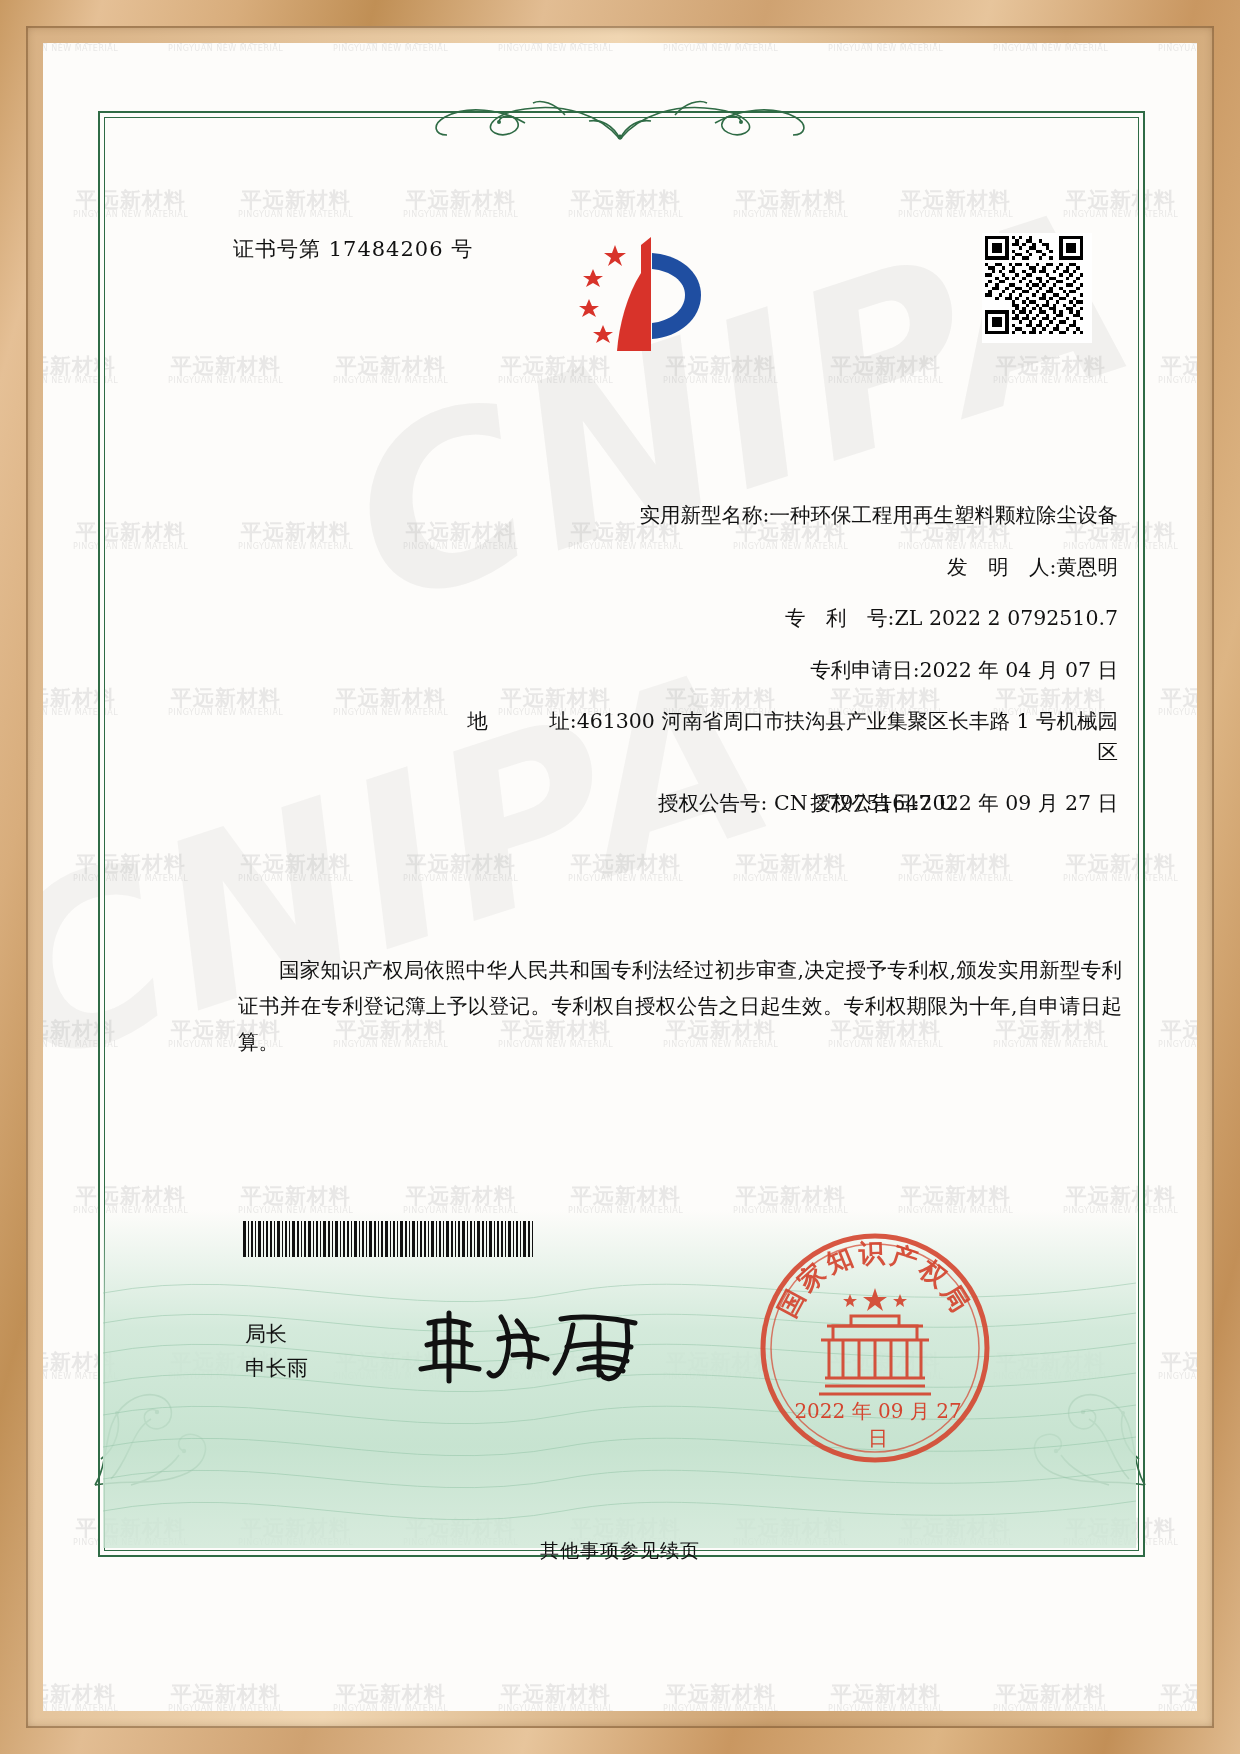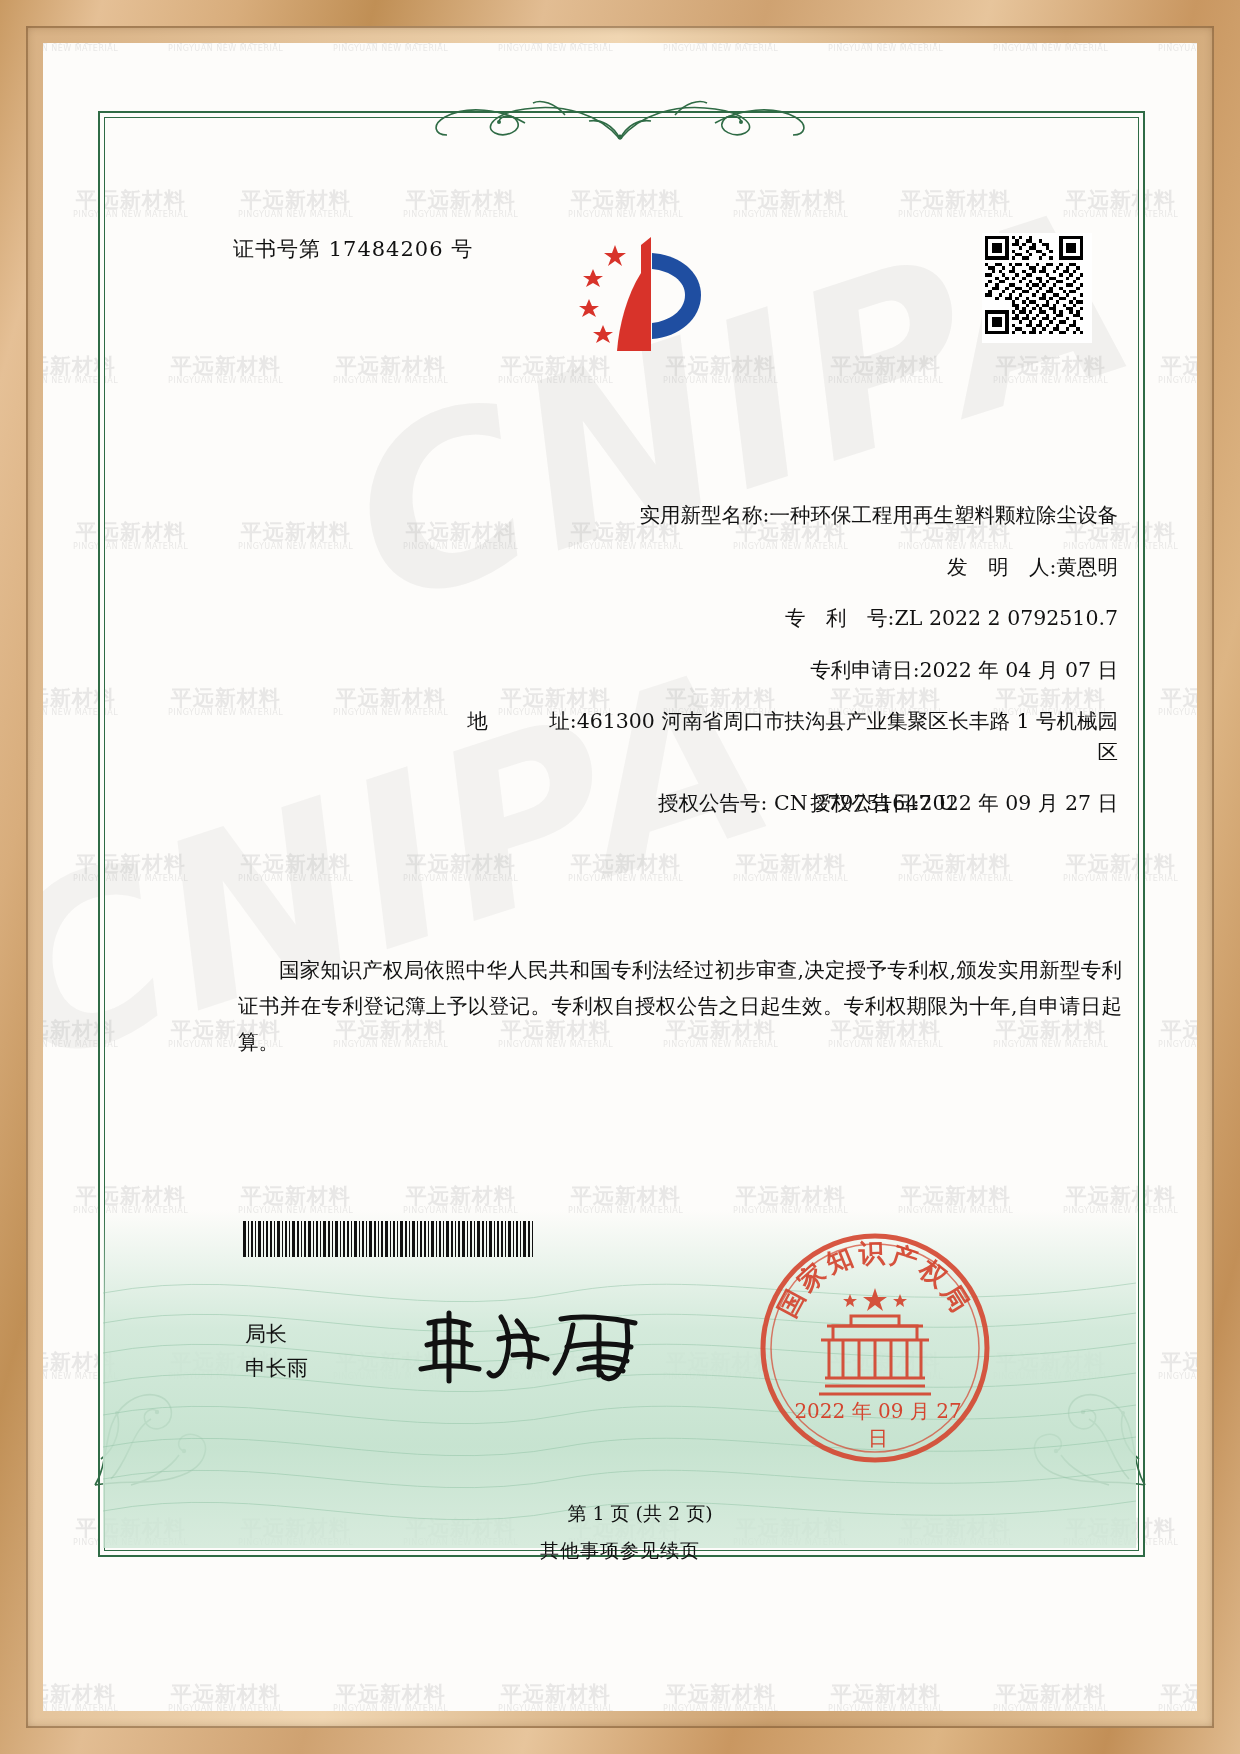--- a/index.html
+++ b/index.html
@@ -1048,18 +1048,17 @@
           <path d="M148 18 C 166 14, 196 16, 222 22"></path>
           <path d="M160 24 C 156 44, 152 60, 142 72"></path>
           <path d="M186 24 L186 74"></path>
           <path d="M214 24 C 216 44, 214 62, 204 74 C 198 80, 190 78, 188 72"></path>
           <path d="M154 46 C 176 42, 200 42, 218 46"></path>
           <path d="M172 58 C 186 54, 202 56, 214 60"></path>
           <path d="M166 68 C 180 64, 198 66, 210 70"></path>
         </g>
       </svg>
 
-      <div class="page-no">第 1 页 (共 2 页)</div>
     </div>
   </div>
 
   <div class="footer-note" style="left:43px; right:43px; width:1154px;">其他事项参见续页</div>
 </div>
 
 </body></html>

